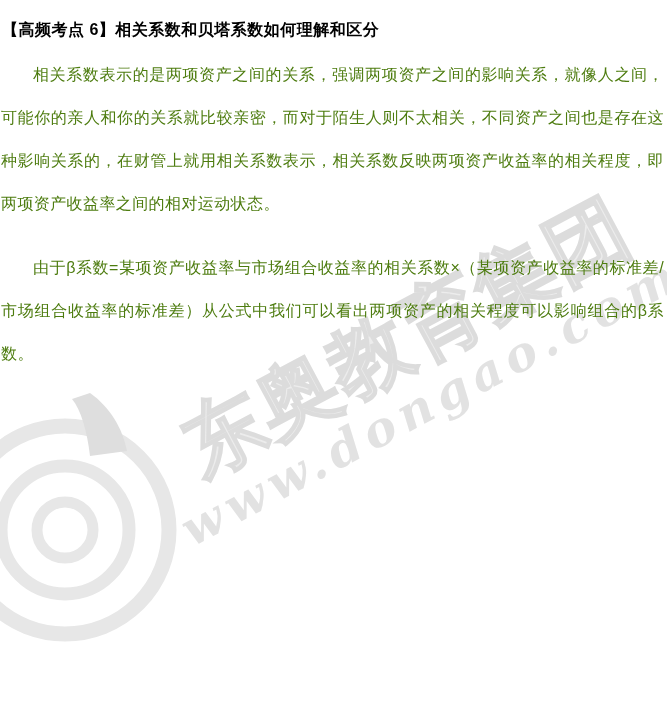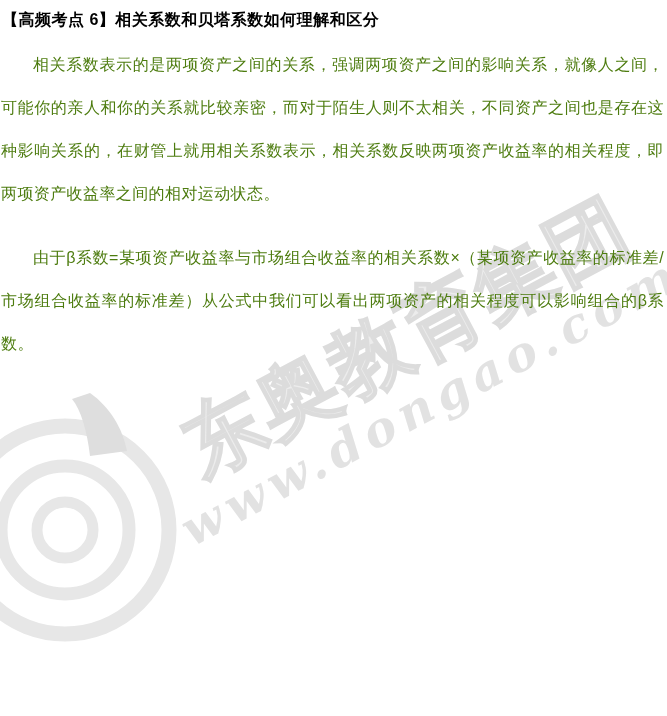--- a/index.html
+++ b/index.html
@@ -58,21 +58,21 @@
   }
   
   .content {
     position: absolute;
     inset: 0;
     z-index: 1;
     padding: 6px 3px 0 1px;
     box-sizing: border-box;
   }
   .doc-title {
-    margin: 2px 0 11px 1px;
+    margin: 12px 0 11px 1px;
     font-size: 16px;
     font-weight: bold;
     color: #000000;
     line-height: 24px;
     letter-spacing: 0.5px;
   }
   .doc-para {
     margin: 0 0 21px 0;
     font-size: 16px;
     color: #4d7c0f;

